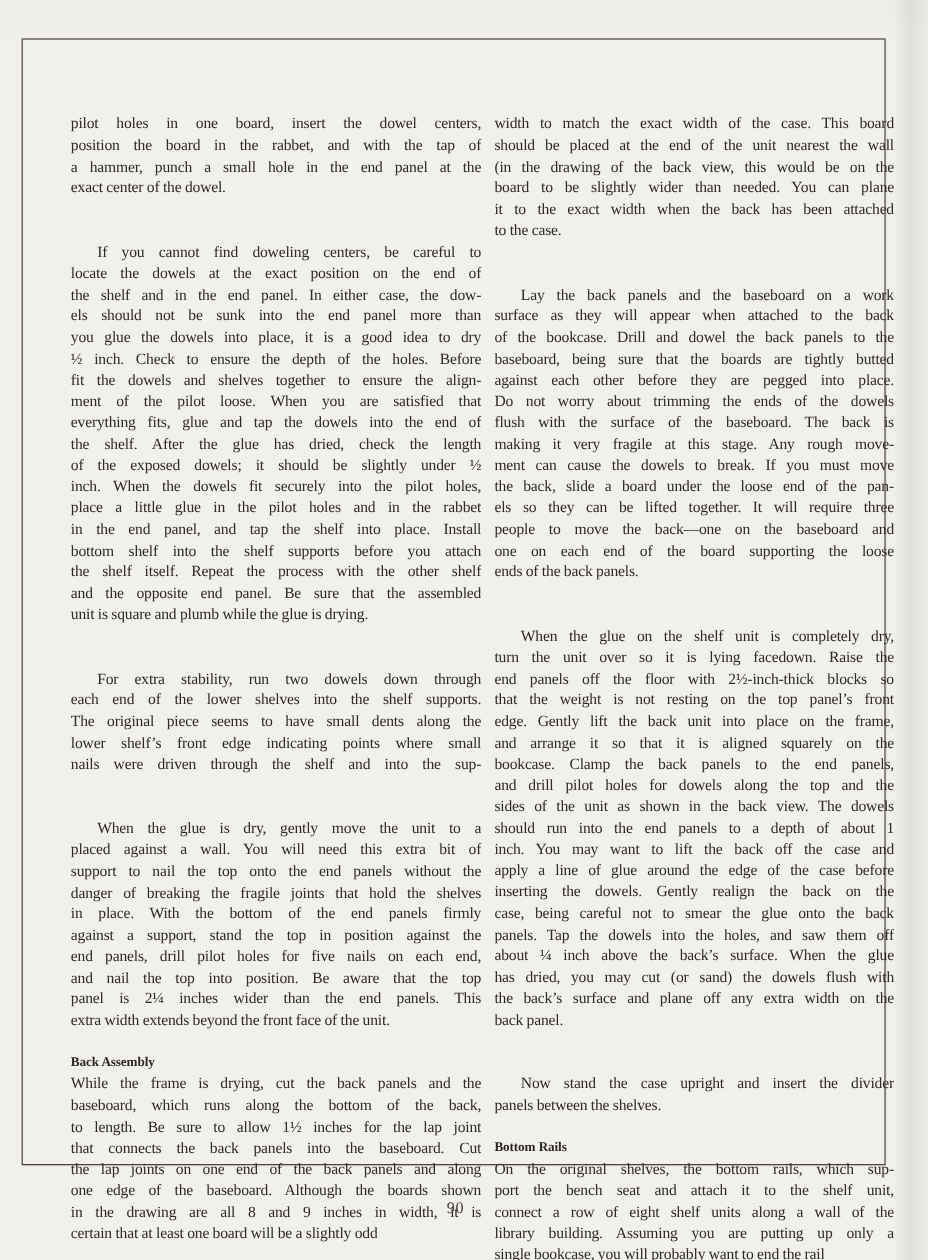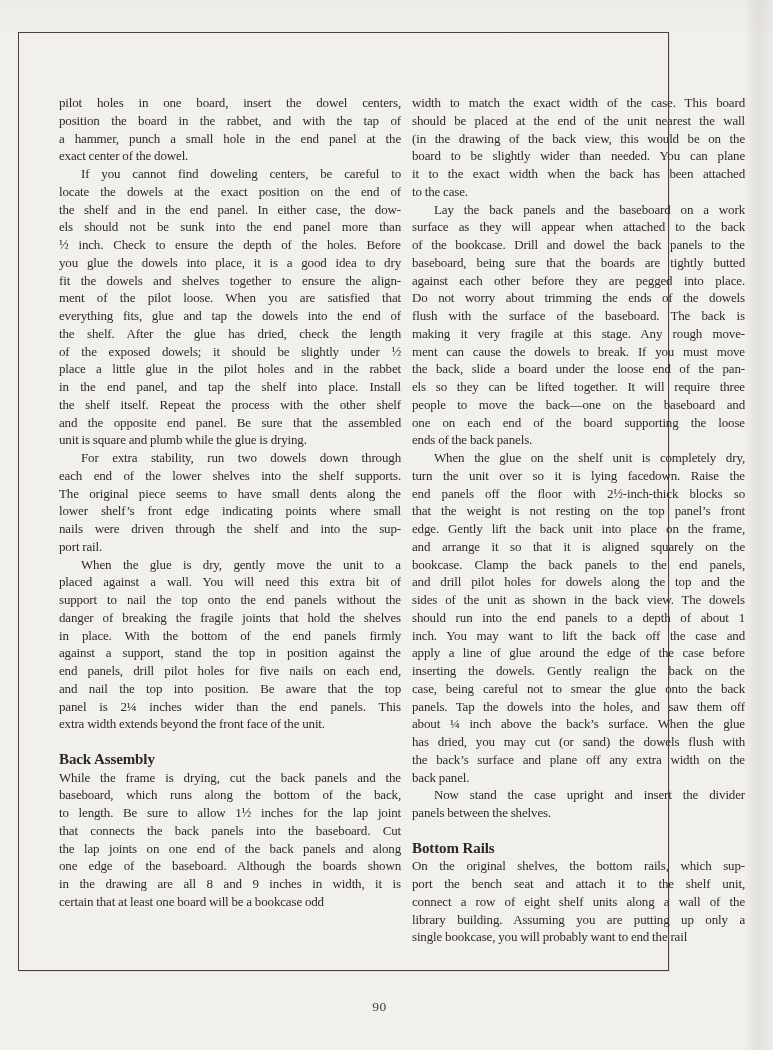--- a/index.html
+++ b/index.html
@@ -10,21 +10,21 @@
     background:
       linear-gradient(to right, rgba(0,0,0,0) 744px, rgba(90,85,78,0.10) 758px, rgba(0,0,0,0.02) 773px),
       linear-gradient(to bottom, rgba(0,0,0,0.015), rgba(0,0,0,0) 40px),
       #f2f0ec;
     font-family: "Liberation Serif", "DejaVu Serif", serif;
     color: #2e2a26;
   }
   .frame {
     position: absolute;
     left: 18px; top: 32px;
-    width: 651px; height: 939px;
+    width: 720px; height: 939px;
     border: 1.5px solid #49443d;
     box-sizing: border-box;
     box-shadow: 1px 1px 0 rgba(0,0,0,0.08);
   }
   .col {
     position: absolute;
     top: 61px;
   }
   .col-left  { left: 40px;  width: 342px; }
   .col-right { left: 393px; width: 333px; }
@@ -34,26 +34,26 @@
     font-size: 13px;
     letter-spacing: -0.15px;
     word-spacing: -0.2px;
     text-align: justify;
     overflow: hidden;
     white-space: normal;
   }
   .line::after { content: ""; display: inline-block; width: 100%; height: 0; }
   .line.last { text-align: left; }
   .line.last::after { content: none; }
-  .line.indent { text-indent: 22px; }
+  .line.indent { text-indent: 22px; margin-top: 36px; }
   .heading {
     height: 17.75px;
     line-height: 17.75px;
     margin-top: 17.75px;
-    font-size: 15px;
+    font-size: 11px;
     font-weight: bold;
     letter-spacing: -0.1px;
     color: #2b2723;
   }
   .pagenum {
     position: absolute;
     left: 18px; top: 999px;
     width: 723px;
     text-align: center;
     font-size: 13.5px;
@@ -68,57 +68,58 @@
   <div class="frame">
     <div class="col col-left" id="col-left">
         <div class="line">pilot holes in one board, insert the dowel centers,</div>
         <div class="line">position the board in the rabbet, and with the tap of</div>
         <div class="line">a hammer, punch a small hole in the end panel at the</div>
         <div class="line last">exact center of the dowel.</div>
         <div class="line indent">If you cannot find doweling centers, be careful to</div>
         <div class="line">locate the dowels at the exact position on the end of</div>
         <div class="line">the shelf and in the end panel. In either case, the dow-</div>
         <div class="line">els should not be sunk into the end panel more than</div>
+        <div class="line">you glue the dowels into place, it is a good idea to dry</div>
         <div class="line">½ inch. Check to ensure the depth of the holes. Before</div>
-        <div class="line">you glue the dowels into place, it is a good idea to dry</div>
         <div class="line">fit the dowels and shelves together to ensure the align-</div>
         <div class="line">ment of the pilot loose. When you are satisfied that</div>
         <div class="line">everything fits, glue and tap the dowels into the end of</div>
         <div class="line">the shelf. After the glue has dried, check the length</div>
         <div class="line">of the exposed dowels; it should be slightly under ½</div>
+        <div class="line">inch. When the dowels fit securely into the pilot holes,</div>
         <div class="line">place a little glue in the pilot holes and in the rabbet</div>
         <div class="line">in the end panel, and tap the shelf into place. Install</div>
+        <div class="line">bottom shelf into the shelf supports before you attach</div>
         <div class="line">the shelf itself. Repeat the process with the other shelf</div>
         <div class="line">and the opposite end panel. Be sure that the assembled</div>
         <div class="line last">unit is square and plumb while the glue is drying.</div>
         <div class="line indent">For extra stability, run two dowels down through</div>
         <div class="line">each end of the lower shelves into the shelf supports.</div>
         <div class="line">The original piece seems to have small dents along the</div>
         <div class="line">lower shelf’s front edge indicating points where small</div>
         <div class="line">nails were driven through the shelf and into the sup-</div>
-        <div class="line last">port rail.</div>
         <div class="line indent">When the glue is dry, gently move the unit to a</div>
         <div class="line">placed against a wall. You will need this extra bit of</div>
         <div class="line">support to nail the top onto the end panels without the</div>
         <div class="line">danger of breaking the fragile joints that hold the shelves</div>
         <div class="line">in place. With the bottom of the end panels firmly</div>
         <div class="line">against a support, stand the top in position against the</div>
         <div class="line">end panels, drill pilot holes for five nails on each end,</div>
         <div class="line">and nail the top into position. Be aware that the top</div>
         <div class="line">panel is 2¼ inches wider than the end panels. This</div>
         <div class="line last">extra width extends beyond the front face of the unit.</div>
         <div class="heading">Back Assembly</div>
         <div class="line">While the frame is drying, cut the back panels and the</div>
         <div class="line">baseboard, which runs along the bottom of the back,</div>
         <div class="line">to length. Be sure to allow 1½ inches for the lap joint</div>
         <div class="line">that connects the back panels into the baseboard. Cut</div>
         <div class="line">the lap joints on one end of the back panels and along</div>
         <div class="line">one edge of the baseboard. Although the boards shown</div>
         <div class="line">in the drawing are all 8 and 9 inches in width, it is</div>
-        <div class="line last">certain that at least one board will be a bookcase odd</div>
+        <div class="line last">certain that at least one board will be a slightly odd</div>
       </div>
     <div class="col col-right" id="col-right">
         <div class="line">width to match the exact width of the case. This board</div>
         <div class="line">should be placed at the end of the unit nearest the wall</div>
         <div class="line">(in the drawing of the back view, this would be on the</div>
         <div class="line">board to be slightly wider than needed. You can plane</div>
         <div class="line">it to the exact width when the back has been attached</div>
         <div class="line last">to the case.</div>
         <div class="line indent">Lay the back panels and the baseboard on a work</div>
         <div class="line">surface as they will appear when attached to the back</div>

